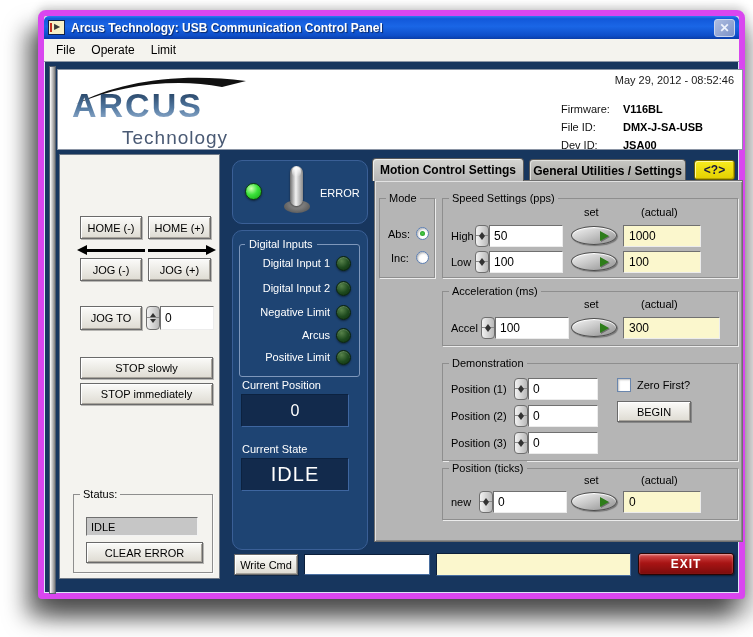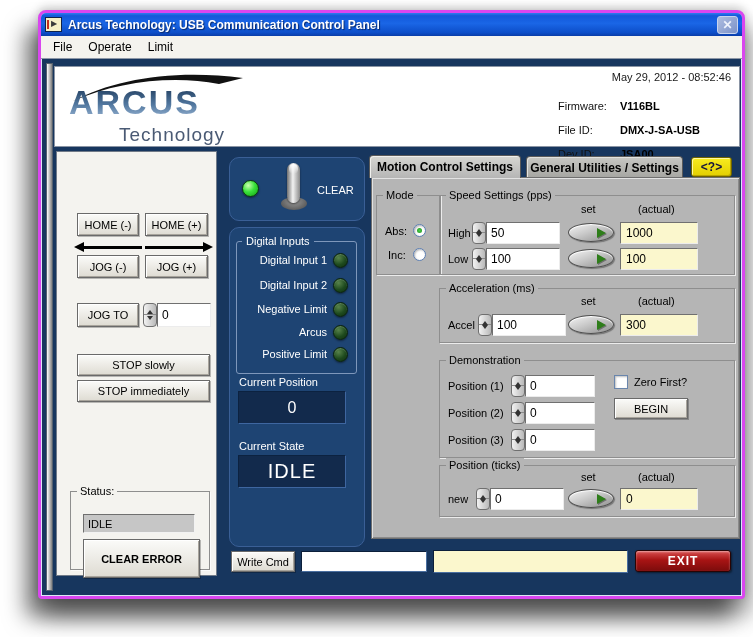--- a/index.html
+++ b/index.html
@@ -2,21 +2,21 @@
 <html><head>
 <meta charset="utf-8">
 <style>
   html,body{margin:0;padding:0;background:#fff;width:753px;height:637px;overflow:hidden;
     font-family:"Liberation Sans",sans-serif;-webkit-font-smoothing:antialiased;}
   *{box-sizing:border-box;}
   .abs{position:absolute;}
 
   
   .window{position:absolute;left:38px;top:10px;width:707px;height:589px;
-    background:#e5e5e5;border:3px solid #d946ef;border-radius:8px 8px 4px 4px;
+    background:#e5e5e5;border:6px solid #d946ef;border-radius:8px 8px 4px 4px;
     box-shadow:-12px 18px 22px rgba(0,0,0,.55), 8px 16px 22px rgba(0,0,0,.32), 0 -3px 10px rgba(0,0,0,.18);}
   .titlebar{position:absolute;left:0;top:0;right:0;height:23px;border-radius:5px 5px 0 0;
     background:linear-gradient(180deg,#2f7df0 0%,#1258da 12%,#1a66e6 45%,#0d4ec9 85%,#0a3da8 100%);
     display:flex;align-items:center;padding:0 4px;}
   .app-icon{width:17px;height:15px;background:#f6f0c6;border:1px solid #10224a;position:relative;flex:0 0 auto;}
   .app-icon::before{content:"";position:absolute;left:1px;top:2px;width:2px;height:9px;background:#c23020;}
   .app-icon::after{content:"\25B6";position:absolute;left:5px;top:1px;font-size:8px;color:#3a3a3a;}
   .title-text{color:#fff;font-weight:bold;font-size:12px;margin-left:6px;text-shadow:1px 1px 1px #0a2a6a;
     white-space:nowrap;}
   .close-btn{margin-left:auto;width:21px;height:18px;border-radius:3px;border:1px solid #c9d4ee;
@@ -34,21 +34,21 @@
   
   .header{position:absolute;left:13px;top:7px;width:686px;height:81px;background:#ffffff;
     border:1px solid #8a94a4;}
   .logo-swoosh{position:absolute;left:16px;top:2px;}
   .logo-name{position:absolute;left:14px;top:16px;font-size:34px;font-weight:bold;letter-spacing:2px;
     background:linear-gradient(180deg,#16304f 0%,#51779f 55%,#a9c2de 100%);
     -webkit-background-clip:text;background-clip:text;color:#3c5d86;-webkit-text-fill-color:transparent;}
   .logo-sub{position:absolute;left:64px;top:57px;font-size:19px;color:#4a5a74;letter-spacing:1px;}
   .hdr-date{position:absolute;right:8px;top:4px;font-size:11px;color:#1a1a1a;}
   .info-grid{position:absolute;left:503px;top:33px;display:grid;grid-template-columns:62px auto;
-    row-gap:12px;font-size:11px;color:#111;}
+    row-gap:6px;font-size:11px;color:#111;}
   .info-grid .val{font-weight:bold;color:#000;}
 
   
   .left-panel{position:absolute;left:15px;top:92px;width:161px;height:425px;background:#f4f3ef;
     border:1px solid #707a88;}
   .btn3d{background:linear-gradient(180deg,#fbfbf9,#dedbd2);border:1px solid #6a6a6a;
     box-shadow:inset 1px 1px 0 #ffffff, inset -1px -1px 0 #a8a49c, 1px 1px 0 rgba(0,0,0,.25);
     font-size:11px;color:#000;display:flex;align-items:center;justify-content:center;
     font-family:"Liberation Sans",sans-serif;white-space:nowrap;cursor:default;}
   .harrow{position:absolute;height:10px;}
@@ -192,31 +192,31 @@
           <div class="dn"></div>
         </div>
       <div class="sunken abs" style="left:100px;top:151px;width:54px;height:24px;">0</div>
 
       <div class="btn3d abs" style="left:20px;top:202px;width:133px;height:22px;">STOP slowly</div>
       <div class="btn3d abs" style="left:20px;top:228px;width:133px;height:22px;">STOP immediately</div>
 
       <div class="grp" style="left:13px;top:339px;width:140px;height:79px;">
         <div class="chip chip-lite">Status:</div>
         <div class="gray-field abs" style="left:12px;top:22px;width:112px;height:19px;">IDLE</div>
-        <div class="btn3d abs" style="left:12px;top:47px;width:117px;height:39px;font-weight:bold;">CLEAR ERROR</div>
+        <div class="btn3d abs" style="left:12px;top:47px;width:117px;height:21px;">CLEAR ERROR</div>
       </div>
     </div>
 
     <div class="navy-panel" style="left:188px;top:98px;width:136px;height:64px;">
       <div class="led on" style="left:12px;top:22px;"></div>
       <div class="toggle" style="left:49px;top:5px;">
         <div class="base"></div>
           <div class="stick"></div>
       </div>
-      <div class="wlabel" style="left:87px;top:26px;">CLEAR</div>
+      <div class="wlabel" style="left:87px;top:26px;">ERROR</div>
     </div>
 
     <div class="navy-panel" style="left:188px;top:168px;width:136px;height:320px;">
       <div class="di-box" style="left:6px;top:13px;width:121px;height:133px;">
         <div class="chip">Digital Inputs</div>
         <div class="di-row-label" style="top:12px;">Digital Input 1</div>
         <div class="led off" style="left:96px;top:11px;"></div>
         <div class="di-row-label" style="top:37px;">Digital Input 2</div>
         <div class="led off" style="left:96px;top:36px;"></div>
         <div class="di-row-label" style="top:61px;">Negative Limit</div>
@@ -231,21 +231,21 @@
       <div class="wlabel" style="left:9px;top:212px;">Current State</div>
       <div class="navy-display" style="left:8px;top:227px;width:108px;height:33px;font-size:20px;letter-spacing:1px;">IDLE</div>
     </div>
 
     <div class="tab inactive" style="left:485px;top:97px;width:157px;height:22px;">General Utilities / Settings</div>
     <div class="tab active" style="left:328px;top:96px;width:152px;height:23px;">Motion Control Settings</div>
     <div class="tab help" style="left:650px;top:98px;width:41px;height:20px;">&lt;?&gt;</div>
 
     <div class="gray-body">
 
-      <div class="grp" style="left:4px;top:17px;width:65px;height:80px;">
+      <div class="grp" style="left:4px;top:17px;width:56px;height:80px;">
         <div class="chip chip-gray">Mode</div>
         <div class="glabel" style="left:8px;top:29px;">Abs:</div>
         <div class="radio sel" style="left:36px;top:28px;"></div>
         <div class="glabel" style="left:11px;top:53px;">Inc:</div>
         <div class="radio" style="left:36px;top:52px;"></div>
       </div>
 
       <div class="grp" style="left:67px;top:17px;width:296px;height:80px;">
         <div class="chip chip-gray">Speed Settings (pps)</div>
         <div class="glabel" style="left:141px;top:7px;">set</div>
@@ -278,21 +278,21 @@
         <div class="glabel" style="left:198px;top:6px;">(actual)</div>
         <div class="glabel" style="left:8px;top:30px;">Accel</div>
         <div class="spin" style="left:38px;top:25px;height:22px;">
             <div class="up"></div>
             <div class="dn"></div>
           </div>
         <div class="sunken abs" style="left:52px;top:25px;width:74px;height:22px;">100</div>
         <div class="oval-btn" style="left:128px;top:26px;">
             <span class="arr"></span>
           </div>
-        <div class="yfield" style="left:180px;top:25px;width:78px;height:22px;">300</div>
+        <div class="yfield" style="left:180px;top:25px;width:97px;height:22px;">300</div>
       </div>
 
       <div class="grp" style="left:67px;top:182px;width:296px;height:98px;">
         <div class="chip chip-gray">Demonstration</div>
         <div class="glabel" style="left:8px;top:19px;">Position (1)</div>
         <div class="spin" style="left:71px;top:14px;height:22px;">
             <div class="up"></div>
             <div class="dn"></div>
           </div>
         <div class="sunken abs" style="left:85px;top:14px;width:70px;height:22px;">0</div>

